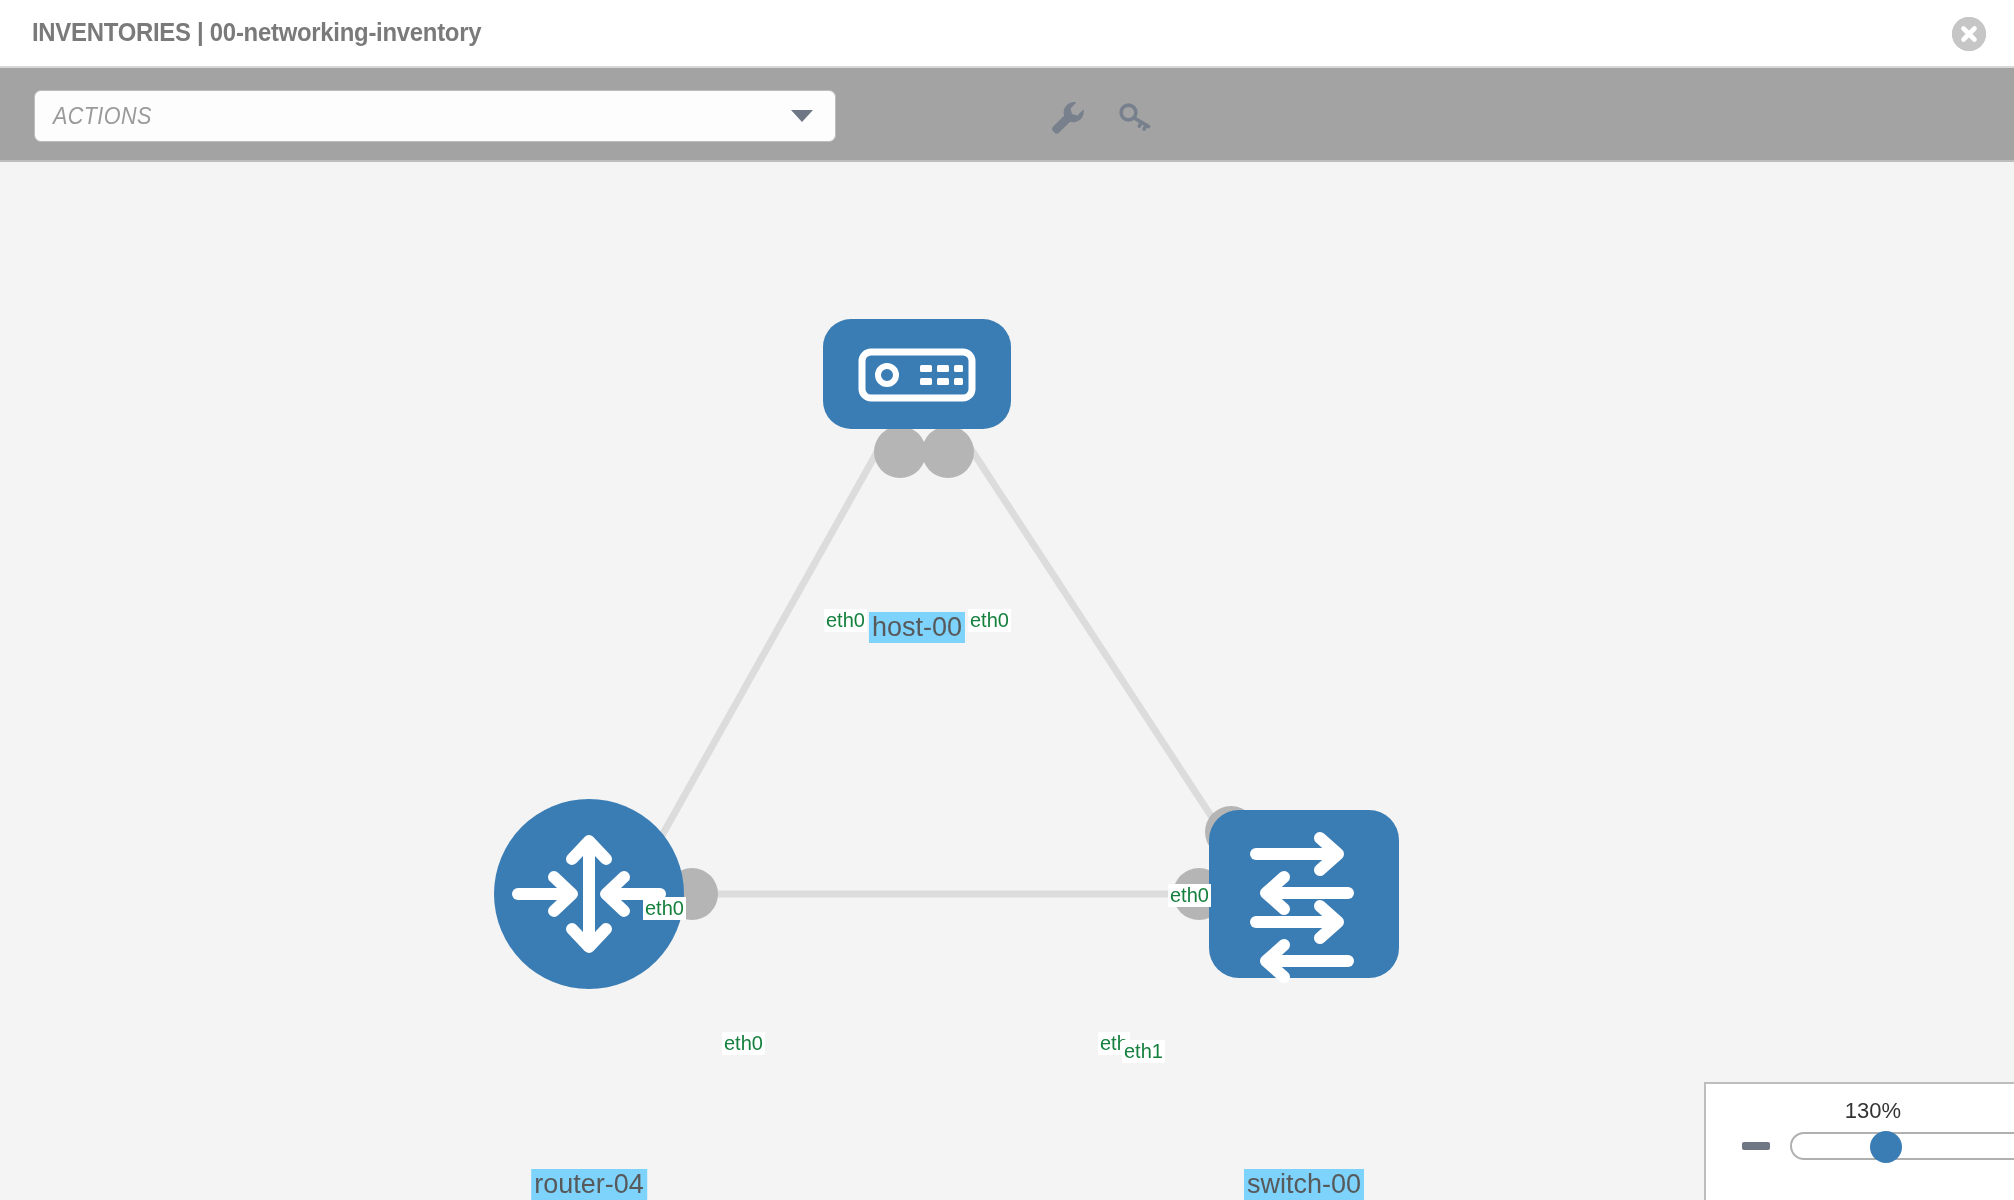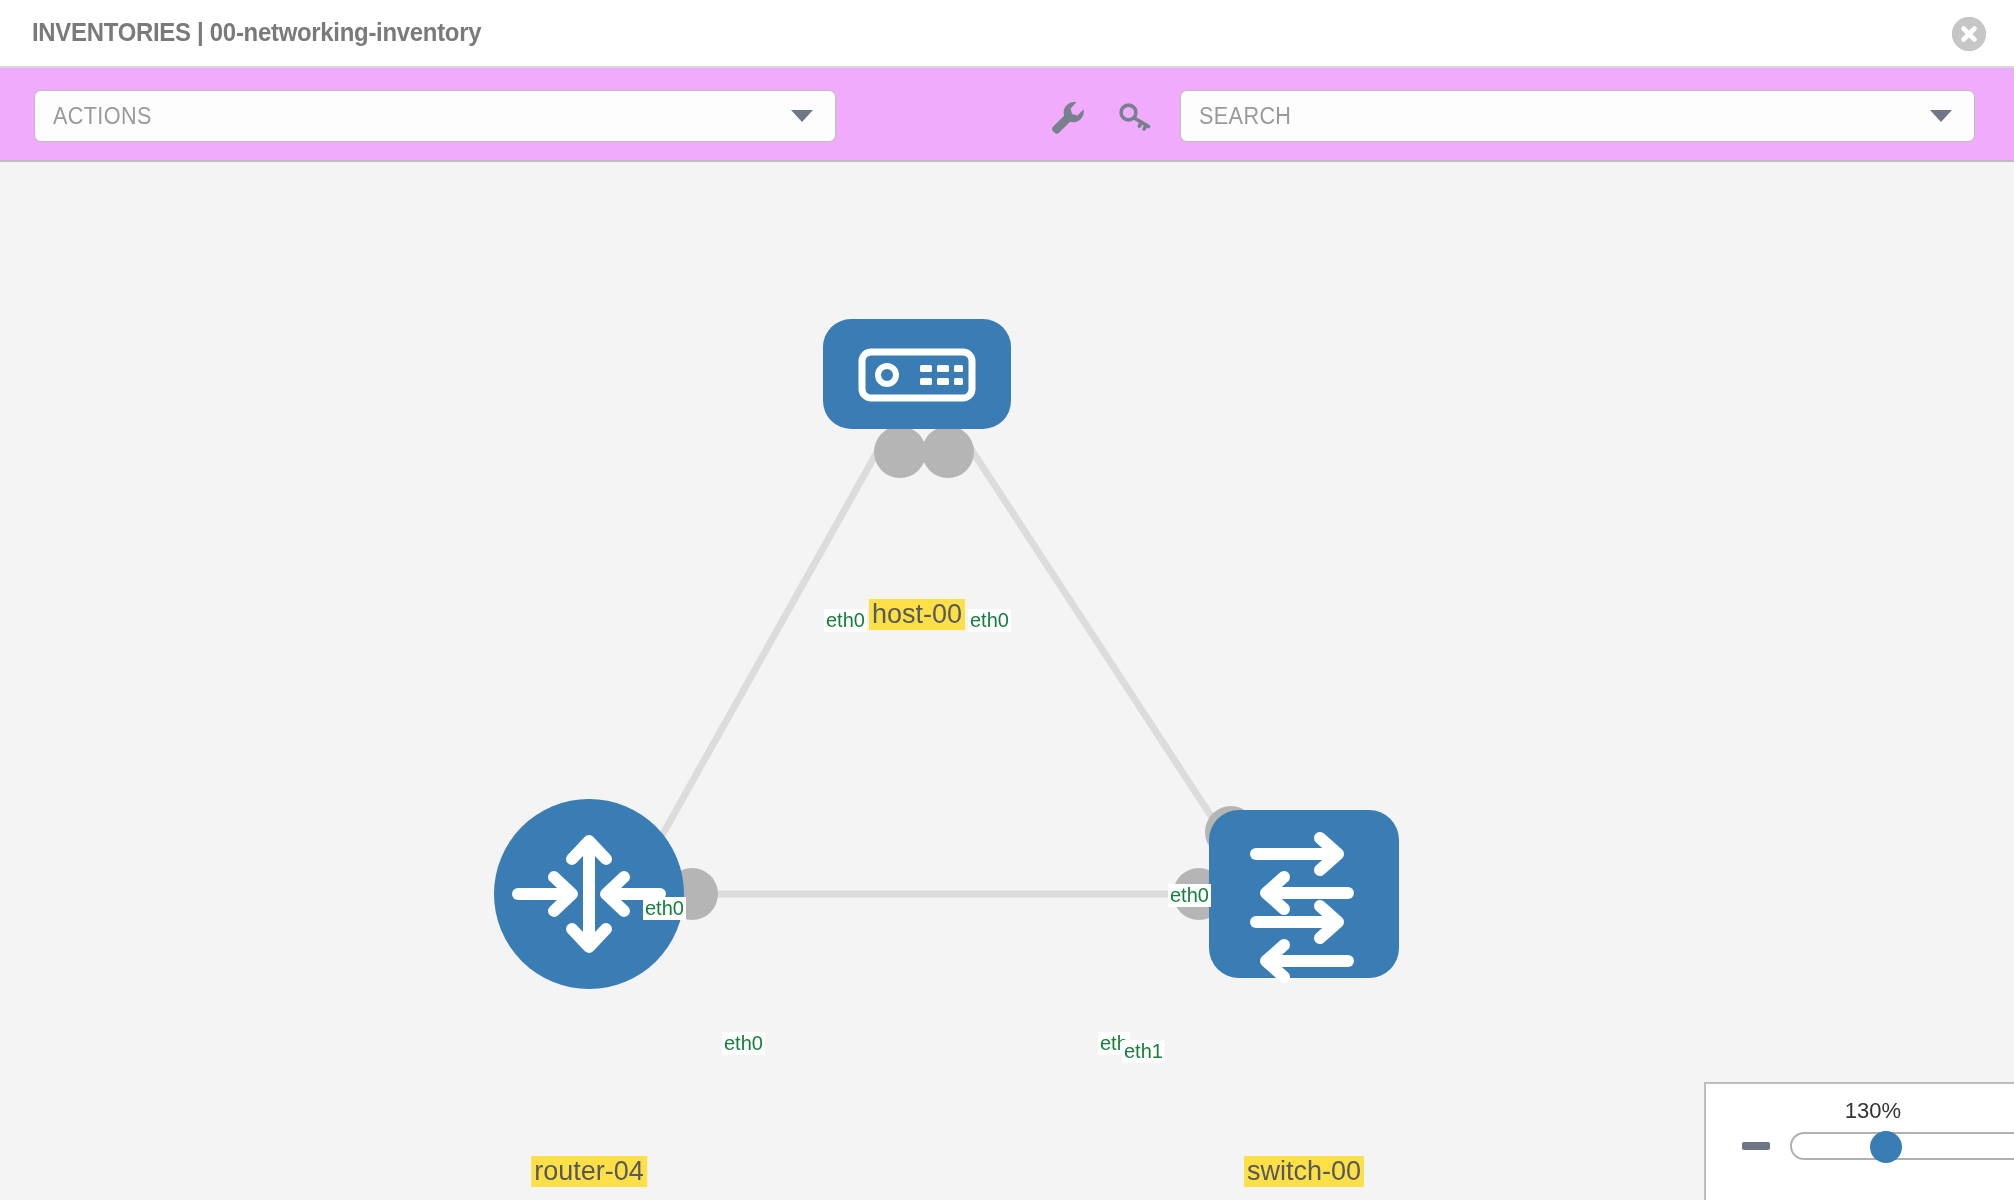--- a/index.html
+++ b/index.html
@@ -55,22 +55,23 @@
     cursor: pointer;
   }
   .close-btn svg { display: block; }
 
   
   .toolbar {
     position: absolute;
     left: 0; top: 68px;
     width: 2014px;
     height: 94px;
-    background: #f0abfc;
+    background: #a3a3a3;
     border-bottom: 2px solid #bdbdbd;
+    font-style: italic;
   }
 
   .actions-select {
     position: absolute;
     left: 34px;
     top: 22px;
     width: 802px;
     height: 52px;
     background: #fdfdfd;
     border: 1px solid #bdbdbd;
@@ -148,25 +149,26 @@
     left: 0; top: 0;
     width: 2014px;
     height: 1038px;
   }
 
   
   .node-label {
     position: absolute;
     font-size: 27px;
     color: #58595b;
-    background: #fde047;
+    background: #7dd3fc;
     padding: 0 3px;
     white-space: nowrap;
     transform: translateX(-50%);
     line-height: 1.15;
+    margin-top: 13px;
   }
   .edge-label {
     position: absolute;
     font-size: 20px;
     color: #15803d;
     background: #ffffff;
     padding: 0 2px;
     white-space: nowrap;
     line-height: 1.15;
   }
@@ -274,24 +276,20 @@
       <svg width="42" height="42" viewBox="0 0 42 42">
         <g fill="none" stroke="#77808c" stroke-width="3.6" stroke-linecap="round">
           <circle cx="14.5" cy="16.5" r="7.4"></circle>
           <path d="M19.8 21.8 L34.5 30.5"></path>
           <path d="M27.5 26.3 L25.3 30.2"></path>
           <path d="M32.2 29.1 L30.1 33.0"></path>
         </g>
       </svg>
     </div>
 
-    <div class="search-box">
-      <span class="search-label">SEARCH</span>
-      <span class="caret"></span>
-    </div>
   </div>
 
   <div class="canvas">
 
     <svg class="topo-svg" viewBox="0 0 2014 1038">
 
       <g stroke="#dcdcdc" stroke-width="7" fill="none">
         <line x1="895" y1="258" x2="655" y2="686"></line>
       </g>
       <g stroke="#dcdcdc" stroke-width="7" fill="none">

